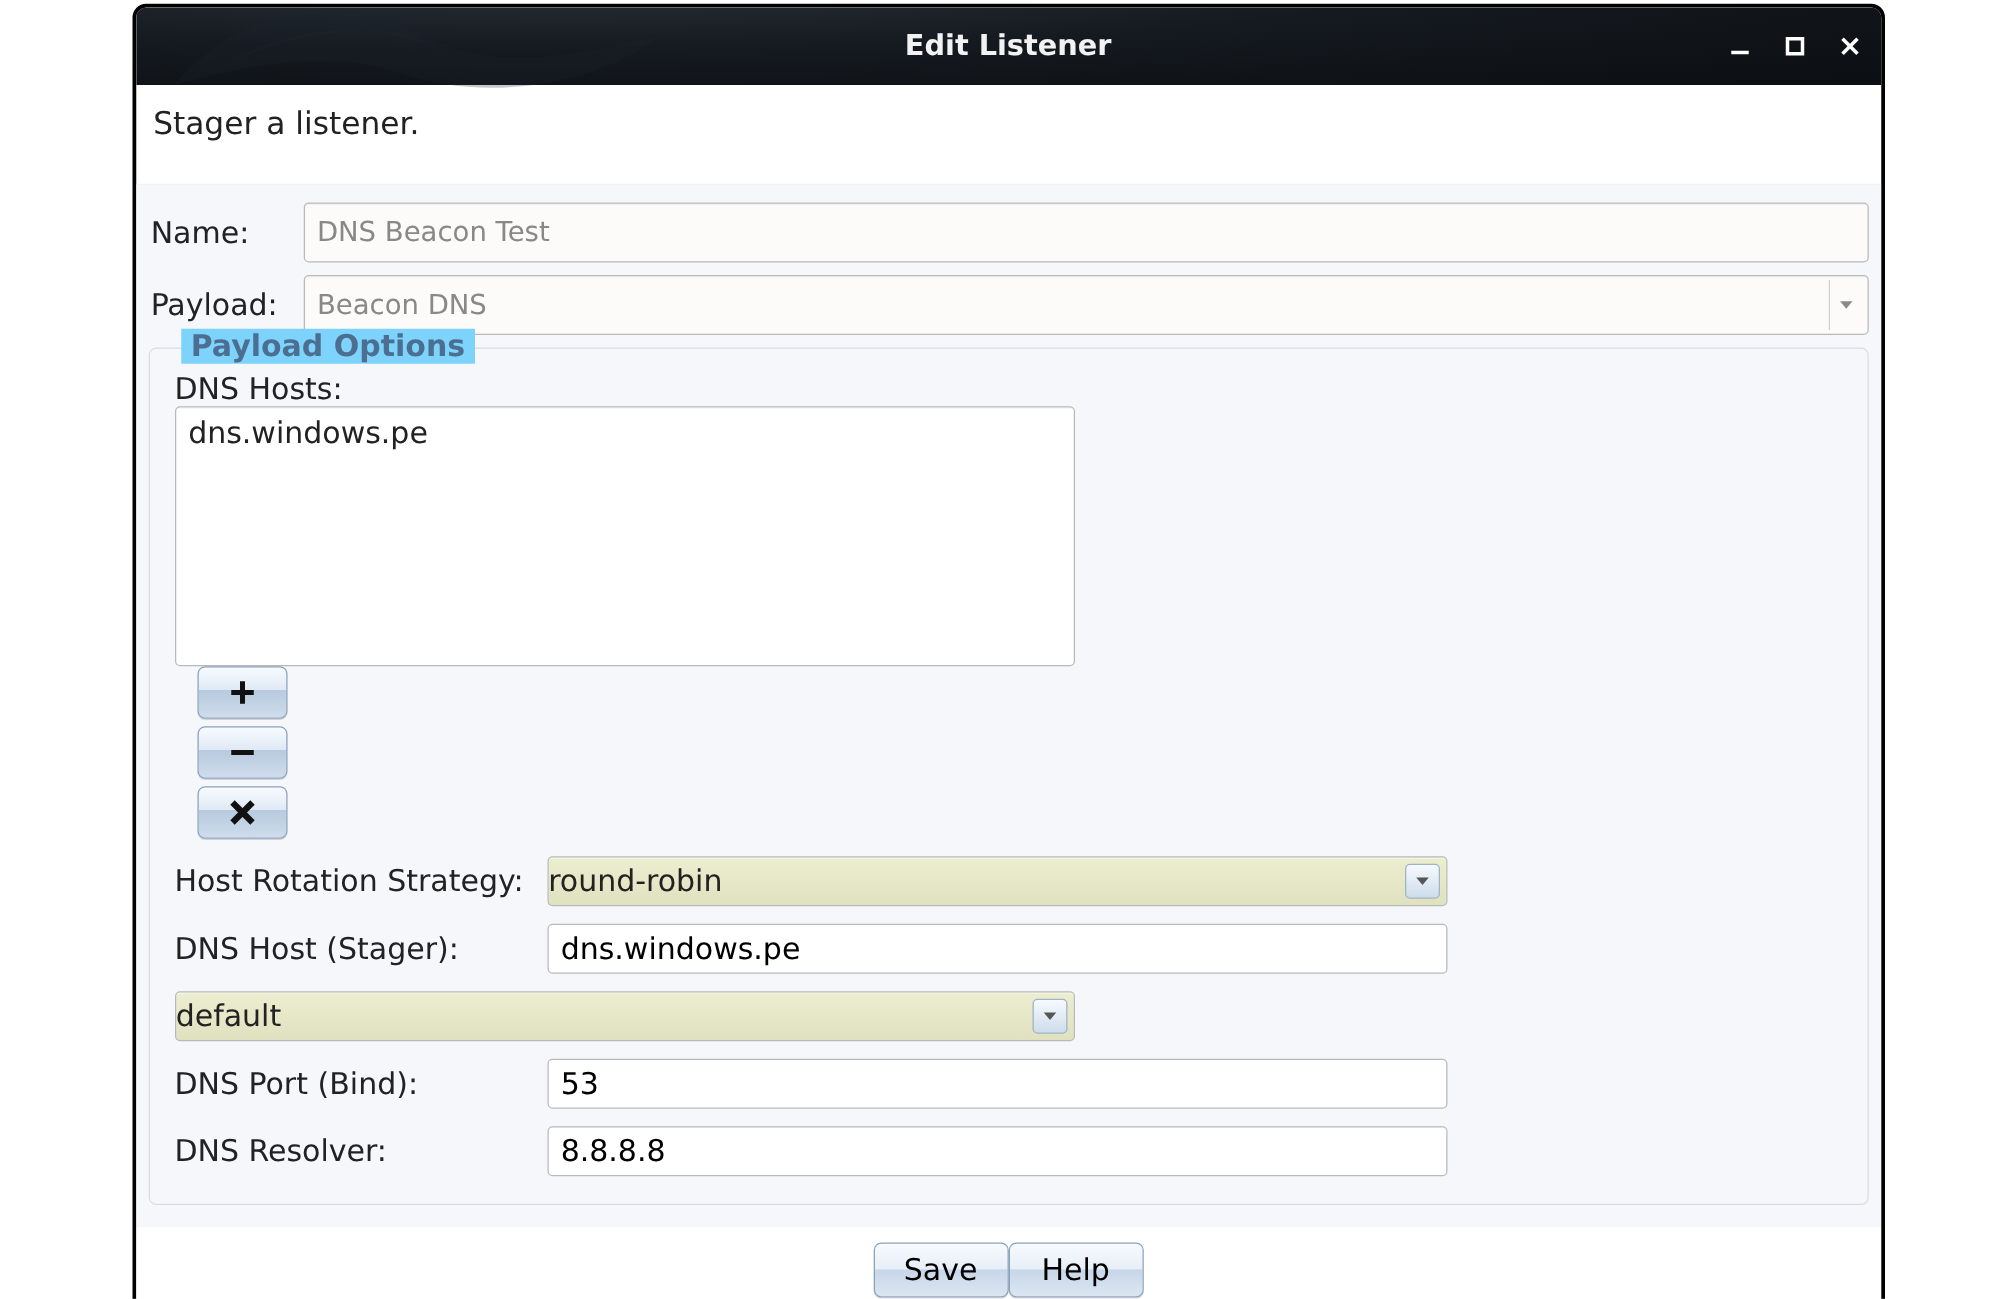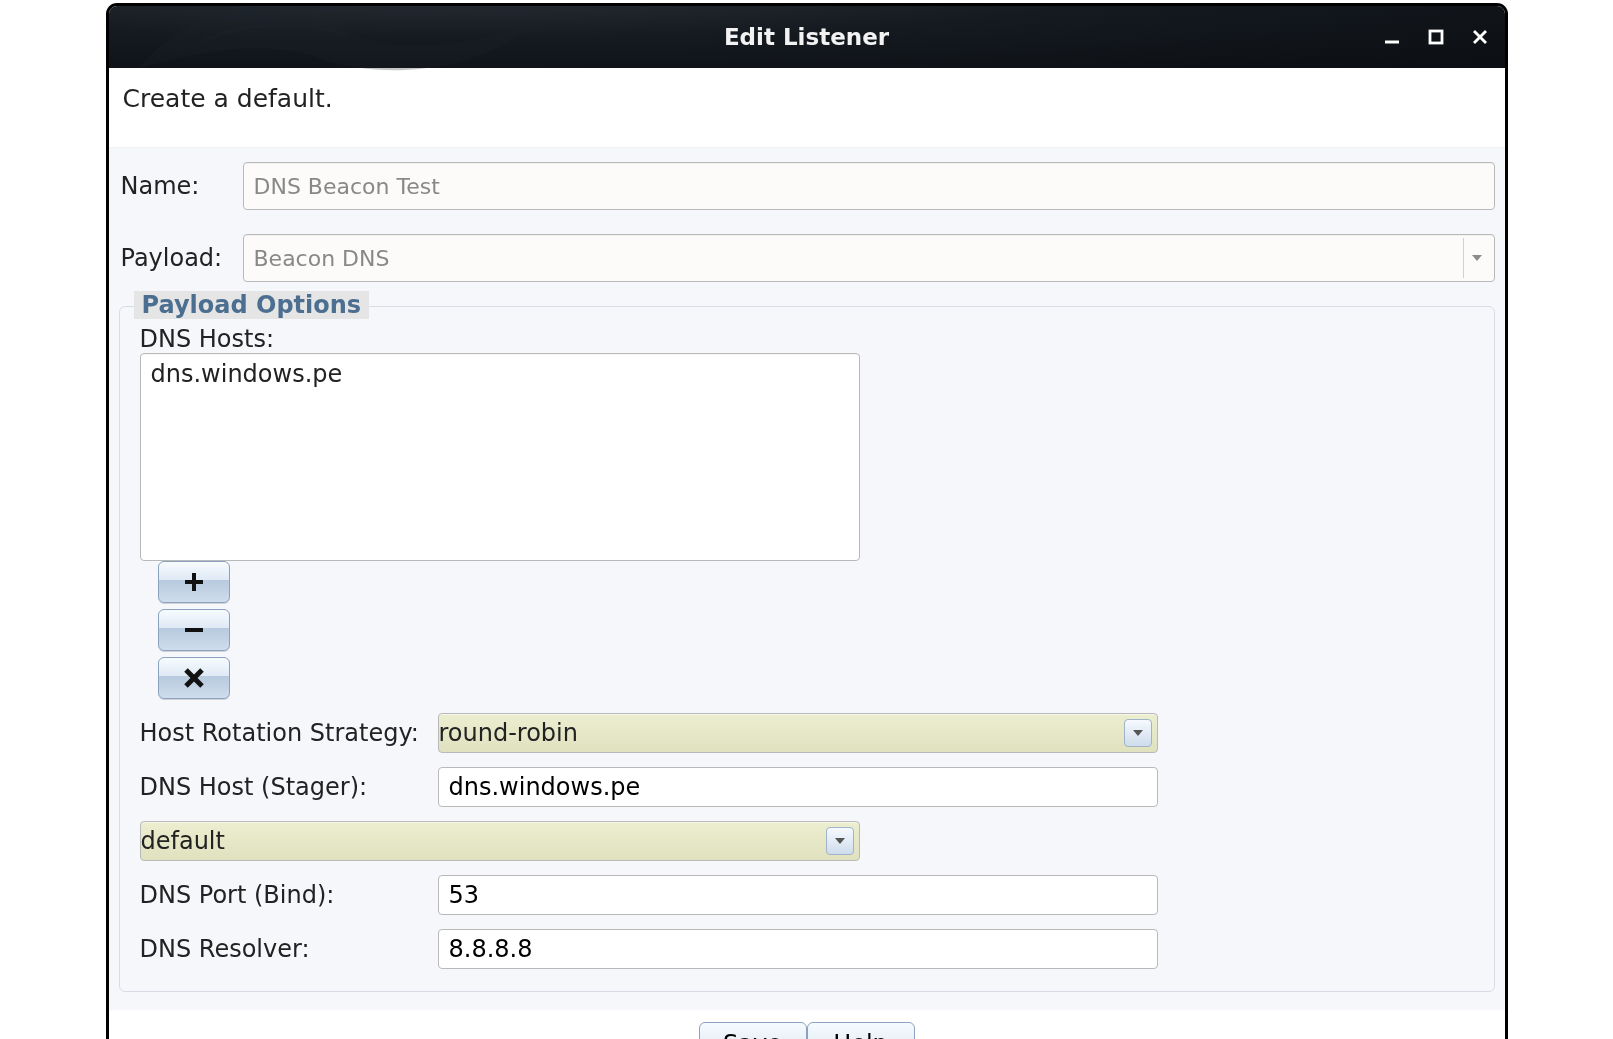--- a/index.html
+++ b/index.html
@@ -68,21 +68,21 @@
   }
 
   
   .form-area {
     background: #f5f7fb;
     padding: 14px 10px 18px 10px;
   }
   .row {
     display: flex;
     align-items: center;
-    margin-bottom: 24px;
+    margin-bottom: 10px;
   }
   .row > label {
     width: 124px;
     font-size: 24px;
     padding-left: 2px;
   }
   .row.payload-row > label { width: 124px; }
 
   .text-input, .select-input {
     flex: 1;
@@ -119,22 +119,22 @@
   .fieldset {
     border: 1px solid #d8dce4;
     border-radius: 6px;
     margin-top: 8px;
     padding: 18px 20px 22px 20px;
     position: relative;
     background: #f5f7fb;
   }
   .fieldset .legend {
     position: absolute;
-    top: -16px; left: 14px;
-    background: #e5e5e5;
+    top: -16px; left: 25px;
+    background: #7dd3fc;
     padding: 0 8px;
     color: #4c6f91;
     font-weight: 700;
     font-size: 24px;
   }
 
   .opt-row {
     display: flex;
     align-items: center;
     margin-bottom: 14px;
@@ -257,21 +257,21 @@
       </div>
       <div class="ctl">
         <svg viewBox="0 0 20 20">
             <line x1="4" y1="4" x2="16" y2="16"></line>
             <line x1="16" y1="4" x2="4" y2="16"></line>
           </svg>
       </div>
     </div>
   </div>
 
-  <div class="instruction">Create a default.</div>
+  <div class="instruction">Stager a listener.</div>
 
   <div class="form-area">
 
     <div class="row">
       <label>Name:</label>
       <input class="text-input" type="text" readonly="" value="DNS Beacon Test" style="">
     </div>
 
     <div class="row payload-row">
       <label>Payload:</label>

